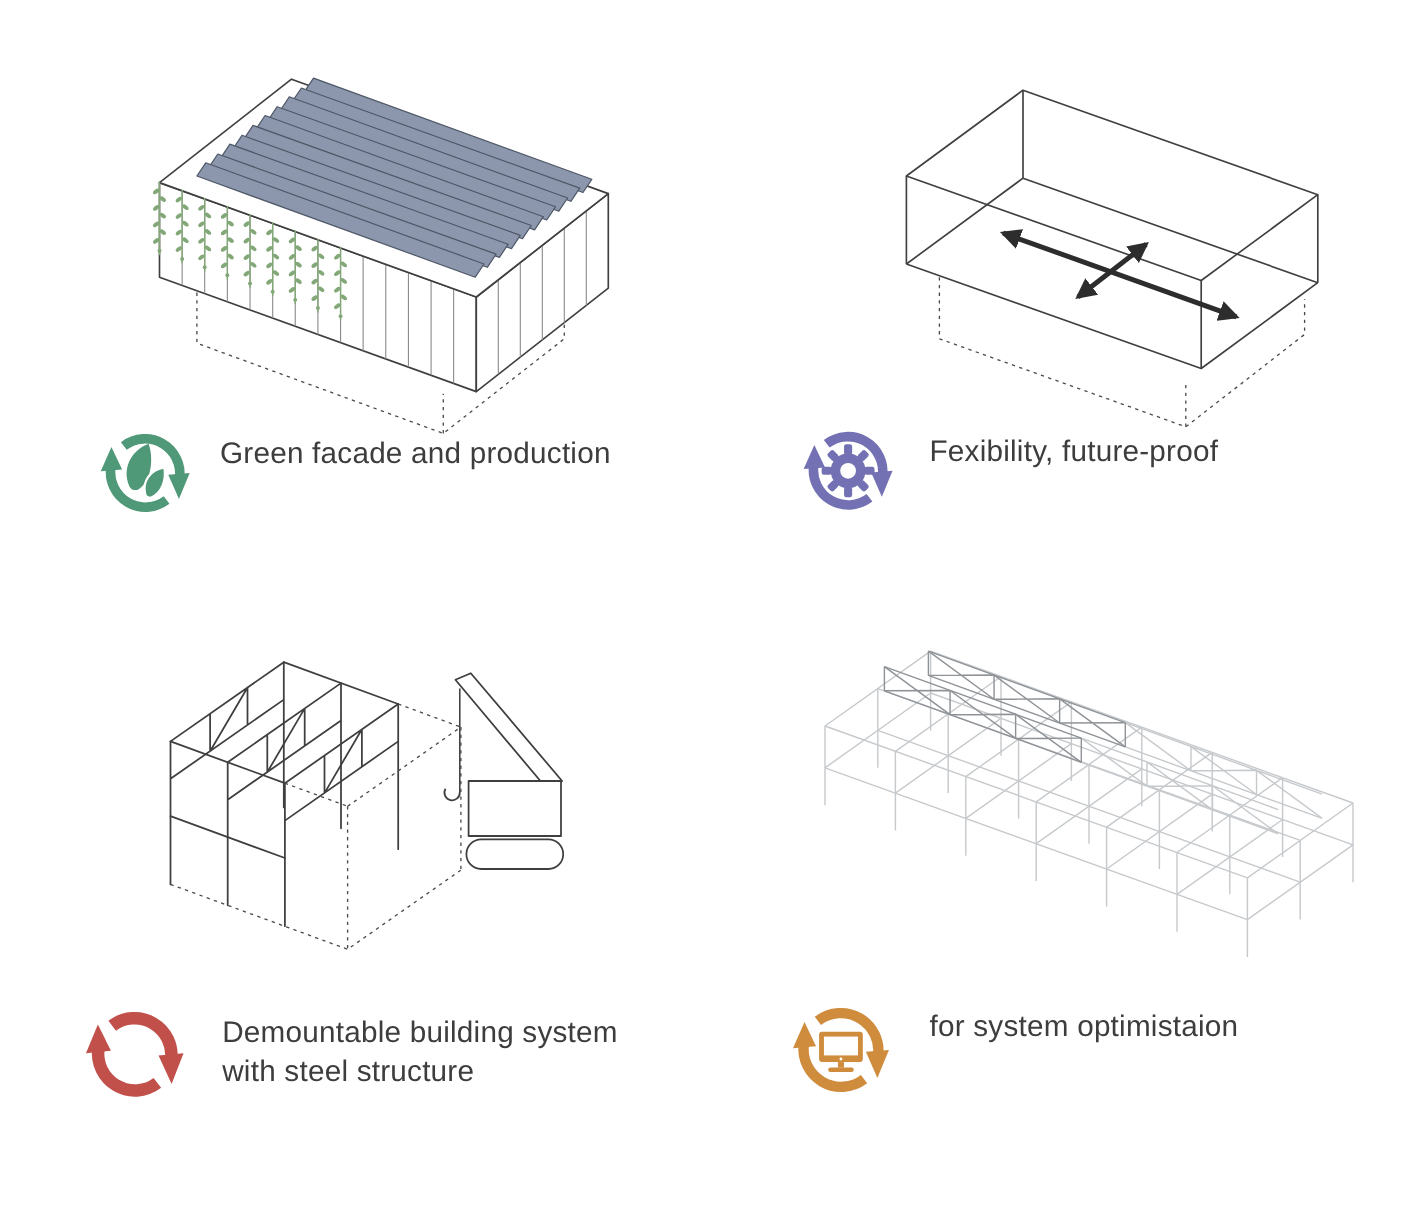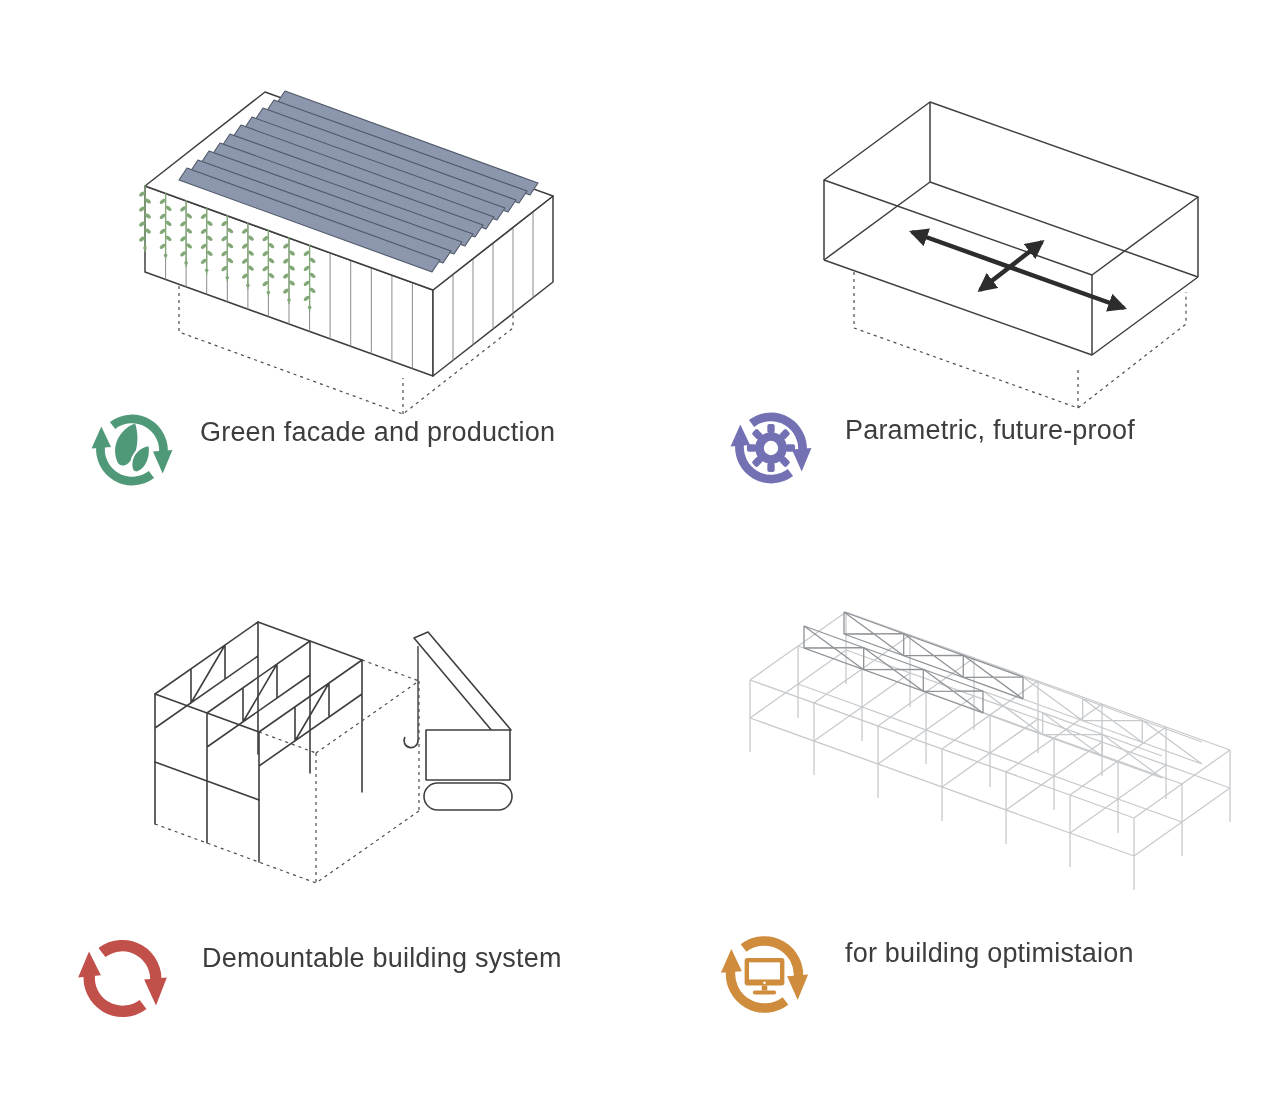--- a/index.html
+++ b/index.html
@@ -1,21 +1,21 @@
 <!DOCTYPE html>
 <html><head>
 <meta charset="utf-8">
 <title>Diagram</title>
 <style>
   html,body{margin:0;padding:0;}
   body{
     width:1280px;height:1098px;position:relative;background:#ffffff;
     font-family:"Liberation Sans", sans-serif;overflow:hidden;
   }
-  .abs{position:absolute;margin-top:20px;}
+  .abs{position:absolute;}
   .caption{
     color:#3d3d3d;font-size:27px;line-height:36px;letter-spacing:0.2px;
   }
   .icon-wrap svg{display:block;}
   svg{overflow:visible;}
 </style>
 </head>
 <body>
 
 <div class="abs" style="left:115px;top:58px;width:470px;height:335px">
@@ -208,43 +208,44 @@
       <rect x="39.4" y="19.5" width="7.2" height="9" rx="2" transform="rotate(180 43 43)"></rect>
       <rect x="39.4" y="19.5" width="7.2" height="9" rx="2" transform="rotate(225 43 43)"></rect>
       <rect x="39.4" y="19.5" width="7.2" height="9" rx="2" transform="rotate(270 43 43)"></rect>
       <rect x="39.4" y="19.5" width="7.2" height="9" rx="2" transform="rotate(315 43 43)"></rect>
       <circle cx="43" cy="43" r="15.5"></circle>
     </g>
     <circle cx="43" cy="43" r="7" fill="#ffffff"></circle>
   </svg>
 </div>
 <div class="abs caption" style="left:845px;top:392px;width:360px">
-  <div>Parametric, future-proof</div>
+  <div>Fexibility, future-proof</div>
 </div>
 
 <div class="abs icon-wrap" style="left:76px;top:912px">
   <svg width="93" height="93" viewBox="0 0 86 86" color="#c1504b">
     <path d="M62,67 A31,31 0 0 1 12.5,38" stroke="currentColor" stroke-width="10.5" fill="none"></path>
     <polygon points="12,18 2,42 23,40" fill="currentColor"></polygon>
     <path d="M24,19 A31,31 0 0 1 73.5,48" stroke="currentColor" stroke-width="10.5" fill="none"></path>
     <polygon points="74,68 63,44 84,42" fill="currentColor"></polygon>
   </svg>
 </div>
 <div class="abs caption" style="left:202px;top:920px;width:420px">
   <div>Demountable building system</div>
+  <div>with steel structure</div>
 </div>
 
 <div class="abs icon-wrap" style="left:717px;top:907px">
   <svg width="95" height="95" viewBox="0 0 86 86" color="#cf8c3d">
     <path d="M62,67 A31,31 0 0 1 12.5,38" stroke="currentColor" stroke-width="8.5" fill="none"></path>
     <polygon points="13,20 3.5,41.5 22.5,40" fill="currentColor"></polygon>
     <path d="M24,19 A31,31 0 0 1 73.5,48" stroke="currentColor" stroke-width="8.5" fill="none"></path>
     <polygon points="73,66 63.5,44.5 82.5,43" fill="currentColor"></polygon>
     <rect x="25" y="28" width="36" height="25" rx="2.5" fill="currentColor"></rect>
     <rect x="29" y="32" width="28" height="15.5" fill="#ffffff"></rect>
     <circle cx="43" cy="50.5" r="1.2" fill="#ffffff"></circle>
     <rect x="40.5" y="53" width="5" height="4.5" fill="currentColor"></rect>
     <rect x="32.5" y="57.5" width="21" height="3.6" rx="1.8" fill="currentColor"></rect>
   </svg>
 </div>
 <div class="abs caption" style="left:845px;top:915px;width:420px">
-  <div>for building optimistaion</div>
+  <div>for system optimistaion</div>
 </div>
 
 </body></html>

